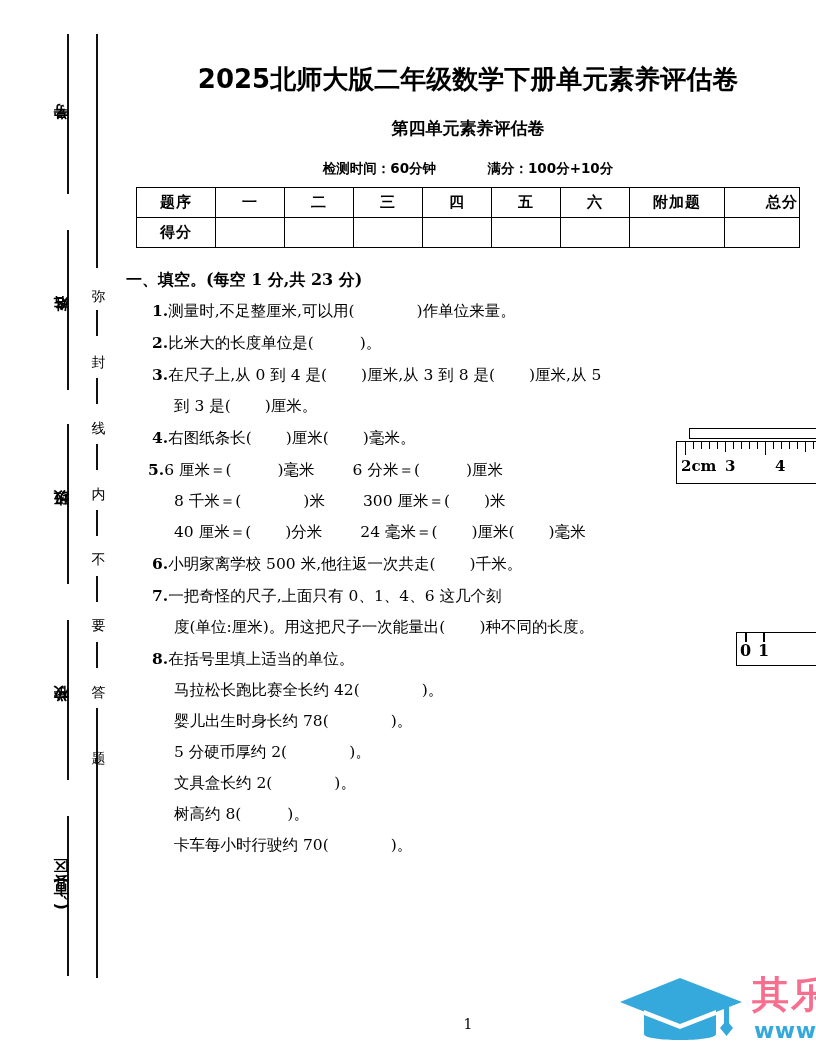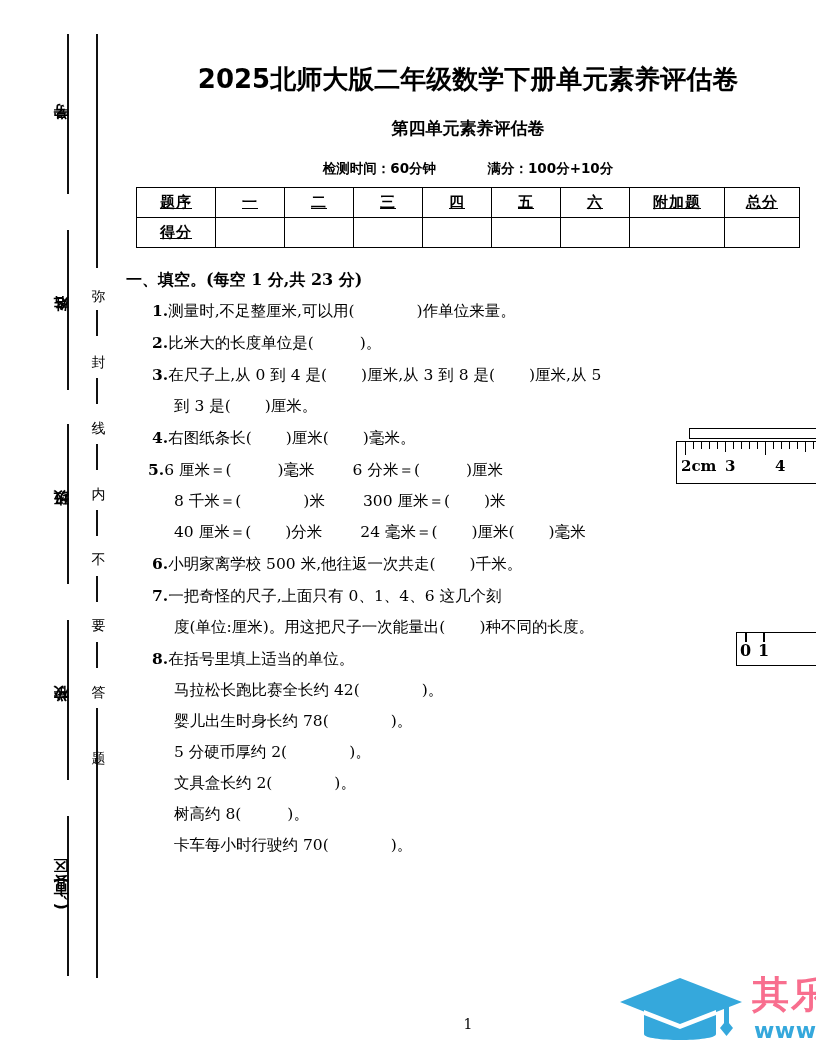--- a/index.html
+++ b/index.html
@@ -90,36 +90,35 @@
     font-size: 13.5px;
   }
   .exam-meta .gap { display: inline-block; width: 42px; }
 
   
   .score-table {
     margin: 9px auto 12px auto;
     border-collapse: collapse;
     width: 592px;
     table-layout: fixed;
-    text-decoration: underline;
   }
   .score-table td {
     border: 1.6px solid #000;
     height: 27px;
     text-align: center;
     vertical-align: middle;
     font-family: "DejaVu Serif", serif;
     font-weight: bold;
     font-size: 15px;
     letter-spacing: 1px;
   }
   .score-table td.head-cell { width: 76px; }
   .score-table td.num-cell { width: 66px; }
   .score-table td.extra-cell { width: 92px; }
-  .score-table td.total-cell { width: 72px; }
+  .score-table td.total-cell { width: 72px; text-align: right; }
 
   
   .body-block {
     margin-top: 16px;
     padding-left: 6px;
     font-family: "DejaVu Serif", serif;
     font-size: 15.5px;
     line-height: 31px;
   }
   .sec-head {

